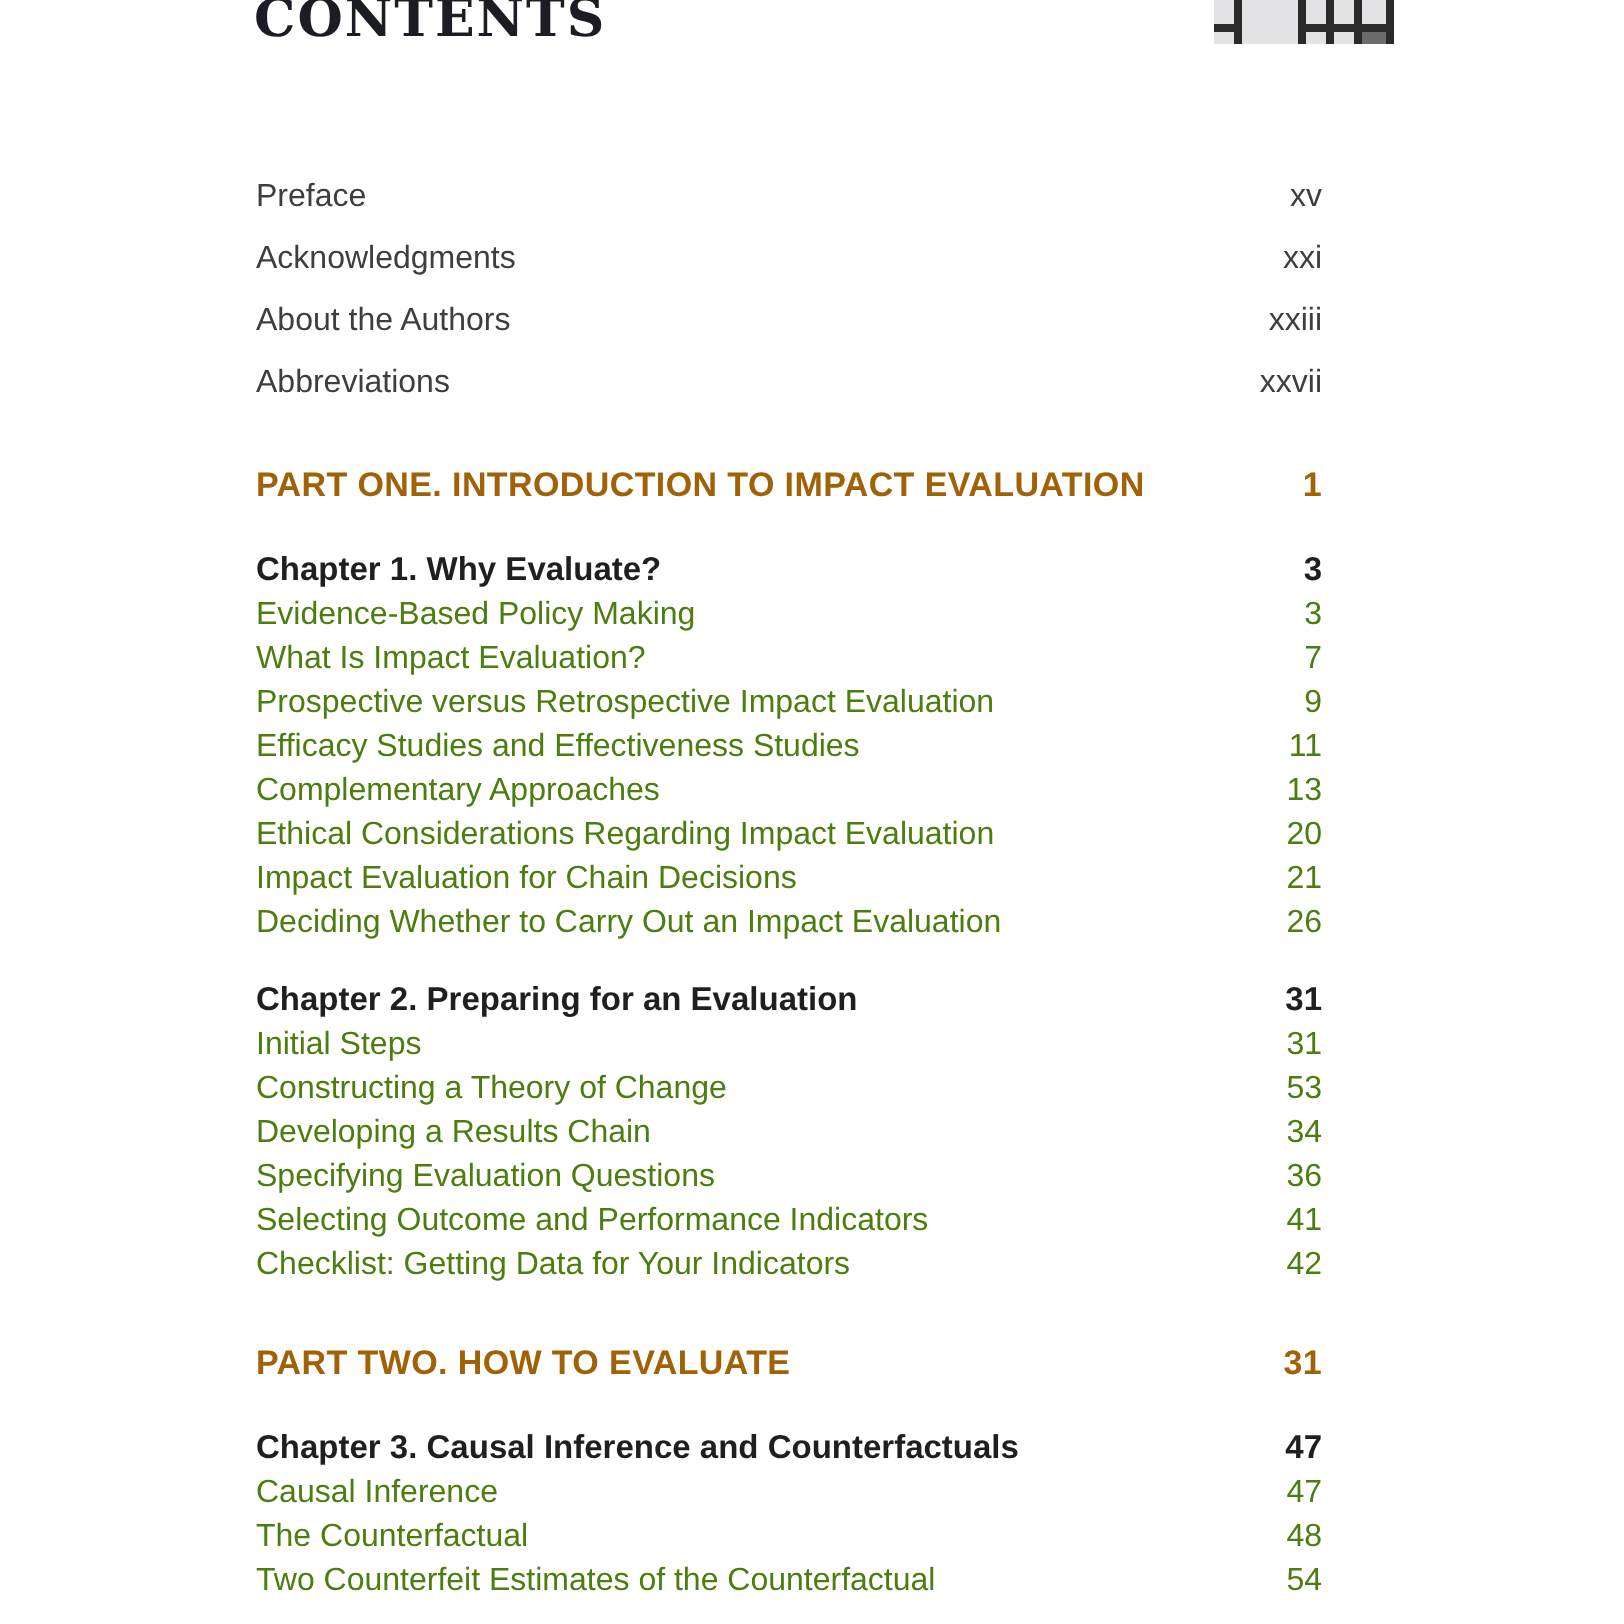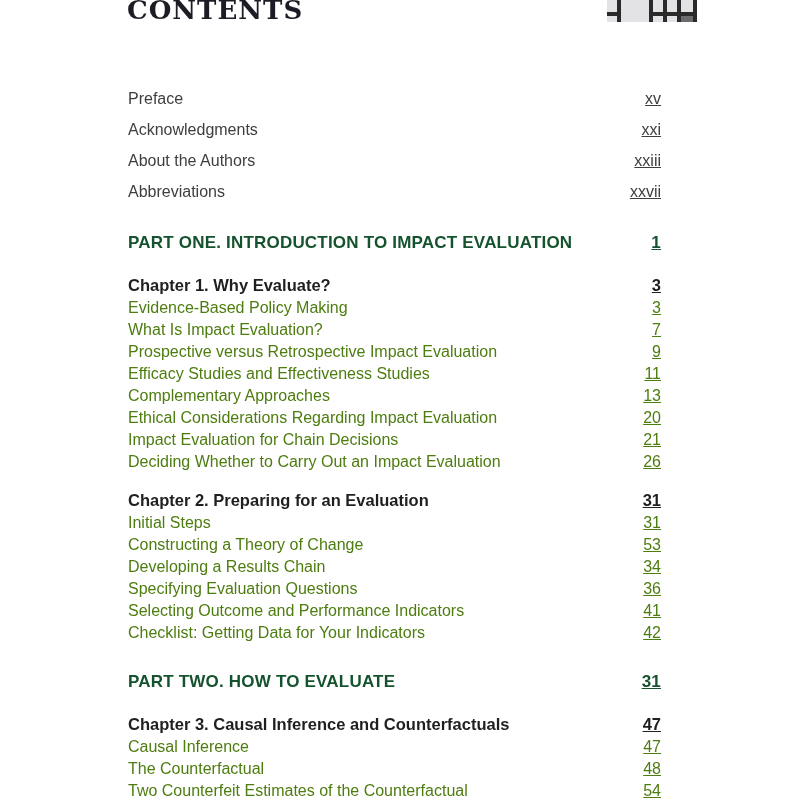--- a/index.html
+++ b/index.html
@@ -39,26 +39,26 @@
     top: 11px;
     width: 533px;
     padding-top: 78px;
   }
   .row {
     display: flex;
     justify-content: space-between;
     align-items: baseline;
   }
   .row .t { white-space: nowrap; }
-  .row .p { white-space: nowrap; text-align: right; text-decoration: underline; }
+  .row .p { white-space: nowrap; text-align: right; }
   .front { font-size: 16px; line-height: 20px; color: #3e3e3e; }
   .sub   { font-size: 16px; line-height: 20px; color: #4d7c0f; }
   .part {
     font-size: 17px; line-height: 20px;
-    font-weight: bold; color: #14532d;
+    font-weight: bold; color: #a16207;
     letter-spacing: 0.2px;
   }
   .chapter {
     font-size: 16.5px; line-height: 20px;
     font-weight: bold; color: #1f1f1f;
   }
   .mt2  { margin-top: 2px; }
   .mt3  { margin-top: 3px; }
   .mt11 { margin-top: 11px; }
   .mt18 { margin-top: 18px; }

